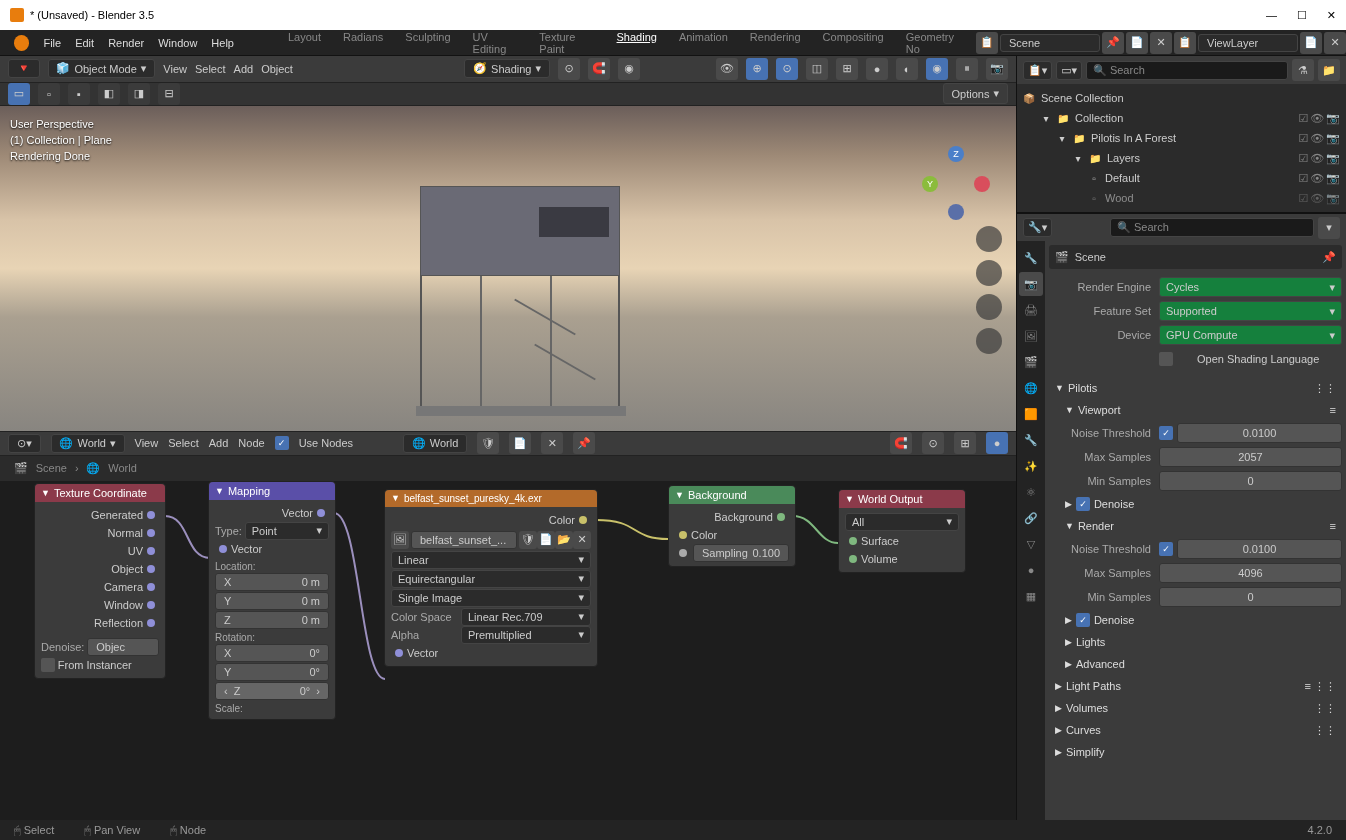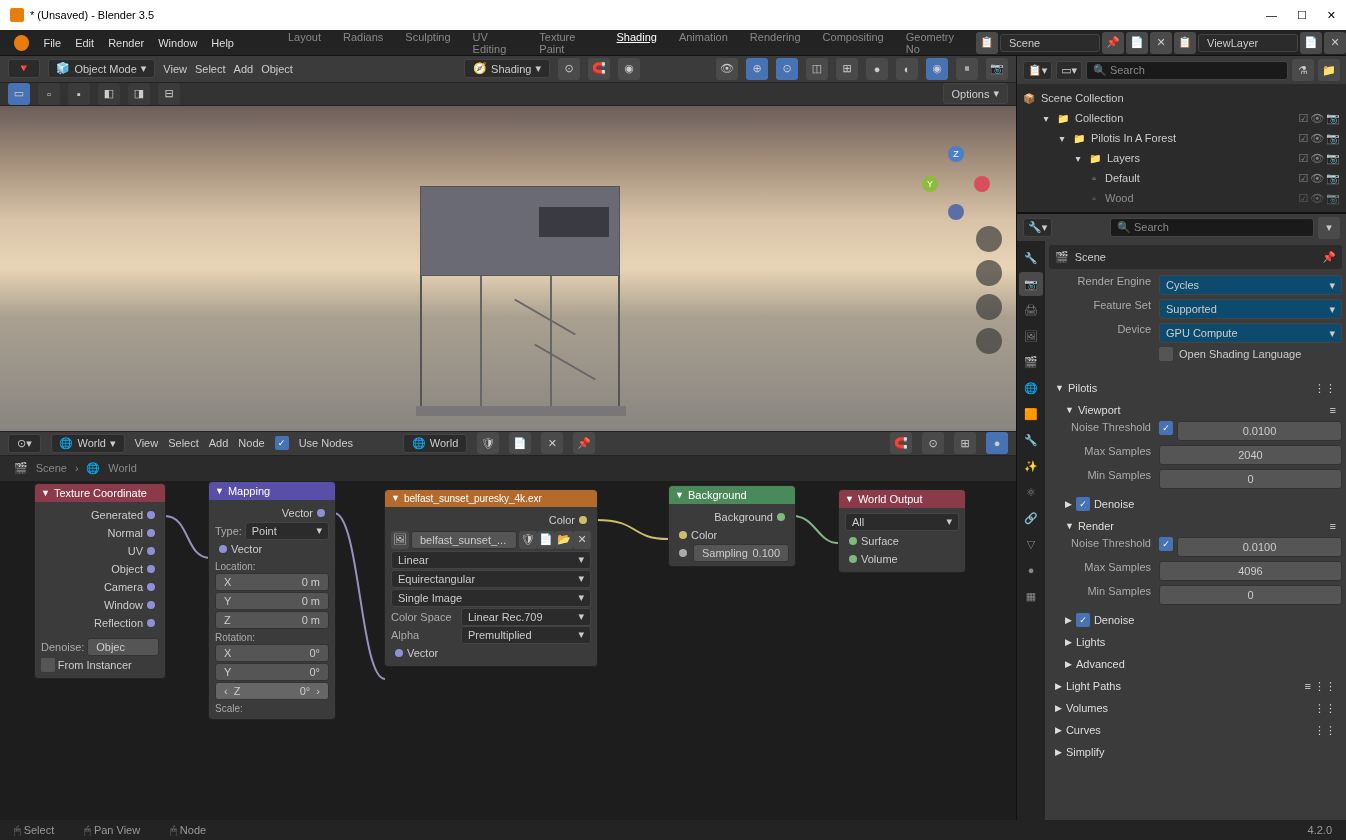--- a/index.html
+++ b/index.html
@@ -52,24 +52,24 @@
 .outrow { display:flex; align-items:center; height:20px; padding:0 6px; }
 .outrow .ind { width:16px; }
 .outrow .ico { width:14px; height:14px; margin-right:4px; display:inline-flex; align-items:center; justify-content:center; font-size:10px; }
 .outrow .rbtns { margin-left:auto; display:flex; gap:2px; color:#888; font-size:10px; }
 .proparea { flex:1; display:flex; }
 .proptabs { width:28px; background:#232323; display:flex; flex-direction:column; padding-top:4px; }
 .proptabs .pt { width:24px; height:24px; margin:1px 2px; border-radius:3px; display:flex; align-items:center; justify-content:center; font-size:11px; color:#888; }
 .proptabs .pt.sel { background:#4a4a4a; color:#fff; }
 .props { flex:1; background:#3b3b3b; overflow:auto; padding:4px; }
 .props .phdr { height:24px; background:#2b2b2b; display:flex; align-items:center; padding:0 6px; gap:6px; margin-bottom:6px; border-radius:3px; }
-.proprow { display:flex; align-items:flex-start; height:24px; }
+.proprow { display:flex; align-items:center; height:24px; }
 .proprow .plbl { width:110px; text-align:right; padding-right:8px; color:#aaa; }
 .proprow .pval { flex:1; }
-.psel { background:#0c4a6e; border:1px solid #444; border-radius:3px; height:20px; display:flex; align-items:center; padding:0 6px; justify-content:space-between; }
+.psel { background:#15803d; border:1px solid #444; border-radius:3px; height:20px; display:flex; align-items:center; padding:0 6px; justify-content:space-between; }
 .pnum { background:#555; border:1px solid #333; border-radius:3px; height:20px; display:flex; align-items:center; justify-content:center; }
 .section { margin-top:6px; }
 .sechdr { display:flex; align-items:center; height:22px; padding:0 6px; color:#ddd; gap:4px; }
 .sechdr .tri { font-size:9px; }
 .checkbox { width:14px; height:14px; background:#4772b3; border-radius:2px; display:inline-flex; align-items:center; justify-content:center; color:#fff; font-size:9px; }
 .checkbox.off { background:#555; }
 .statusbar { position:absolute; bottom:0; left:0; right:0; height:20px; background:#232323; display:flex; align-items:center; padding:0 14px; gap:30px; color:#999; }
 .statusbar .ver { margin-left:auto; }
 svg.wire { position:absolute; pointer-events:none; }
 </style>
@@ -150,20 +150,25 @@
     <span class="icbtn" style="background:#3b3b3b">▫</span>
     <span class="icbtn" style="background:#3b3b3b">▪</span>
     <span class="icbtn" style="background:#3b3b3b">◧</span>
     <span class="icbtn" style="background:#3b3b3b">◨</span>
     <span class="icbtn" style="background:#3b3b3b">⊟</span>
     <div style="flex:1"></div>
     <div class="dropdown options-pill" style="position:static"><span>Options</span> ▾</div>
   </div>
 
   <div class="viewport">
+    <div class="vp-info">
+      <div>User Perspective</div>
+      <div>(1) Collection | Plane</div>
+      <div>Rendering Done</div>
+    </div>
     <div class="gizmo">
       <div class="axis" style="background:#4a7fc9;top:0;left:22px">Z</div>
       <div class="axis" style="background:#8bbc3c;top:30px;left:-4px">Y</div>
       <div class="axis" style="background:#d94e5c;top:30px;right:-4px"></div>
       <div class="axis" style="background:#5a6fa8;bottom:-14px;left:22px"></div>
     </div>
     <div class="sidebtns">
       <div></div>
       <div></div>
       <div></div>
@@ -543,21 +548,21 @@
           <span class="plbl">Device</span>
           <div class="pval">
             <div class="psel">
               <span>GPU Compute</span>
               <span>▾</span>
             </div>
           </div>
         </div>
       <div class="proprow">
           <span class="plbl"></span>
-          <div class="pval" style="display:flex;align-items:center;gap:6px">
+          <div class="pval" style="display:flex;align-items:center;gap:24px">
             <span class="checkbox off"></span>
             <span>Open Shading Language</span>
           </div>
         </div>
 
       <div class="section">
           <div class="sechdr">
             <span class="tri">▼</span>
             <span>Pilotis</span>
             <span style="margin-left:auto">⋮⋮</span>
@@ -573,21 +578,21 @@
             <div class="pval">
               <div class="pnum">
                 <span>0.0100</span>
               </div>
             </div>
           </div>
         <div class="proprow">
             <span class="plbl">Max Samples</span>
             <div class="pval">
               <div class="pnum">
-                <span>2040</span>
+                <span>2057</span>
               </div>
             </div>
           </div>
         <div class="proprow">
             <span class="plbl">Min Samples</span>
             <div class="pval">
               <div class="pnum">
                 <span>0</span>
               </div>
             </div>

